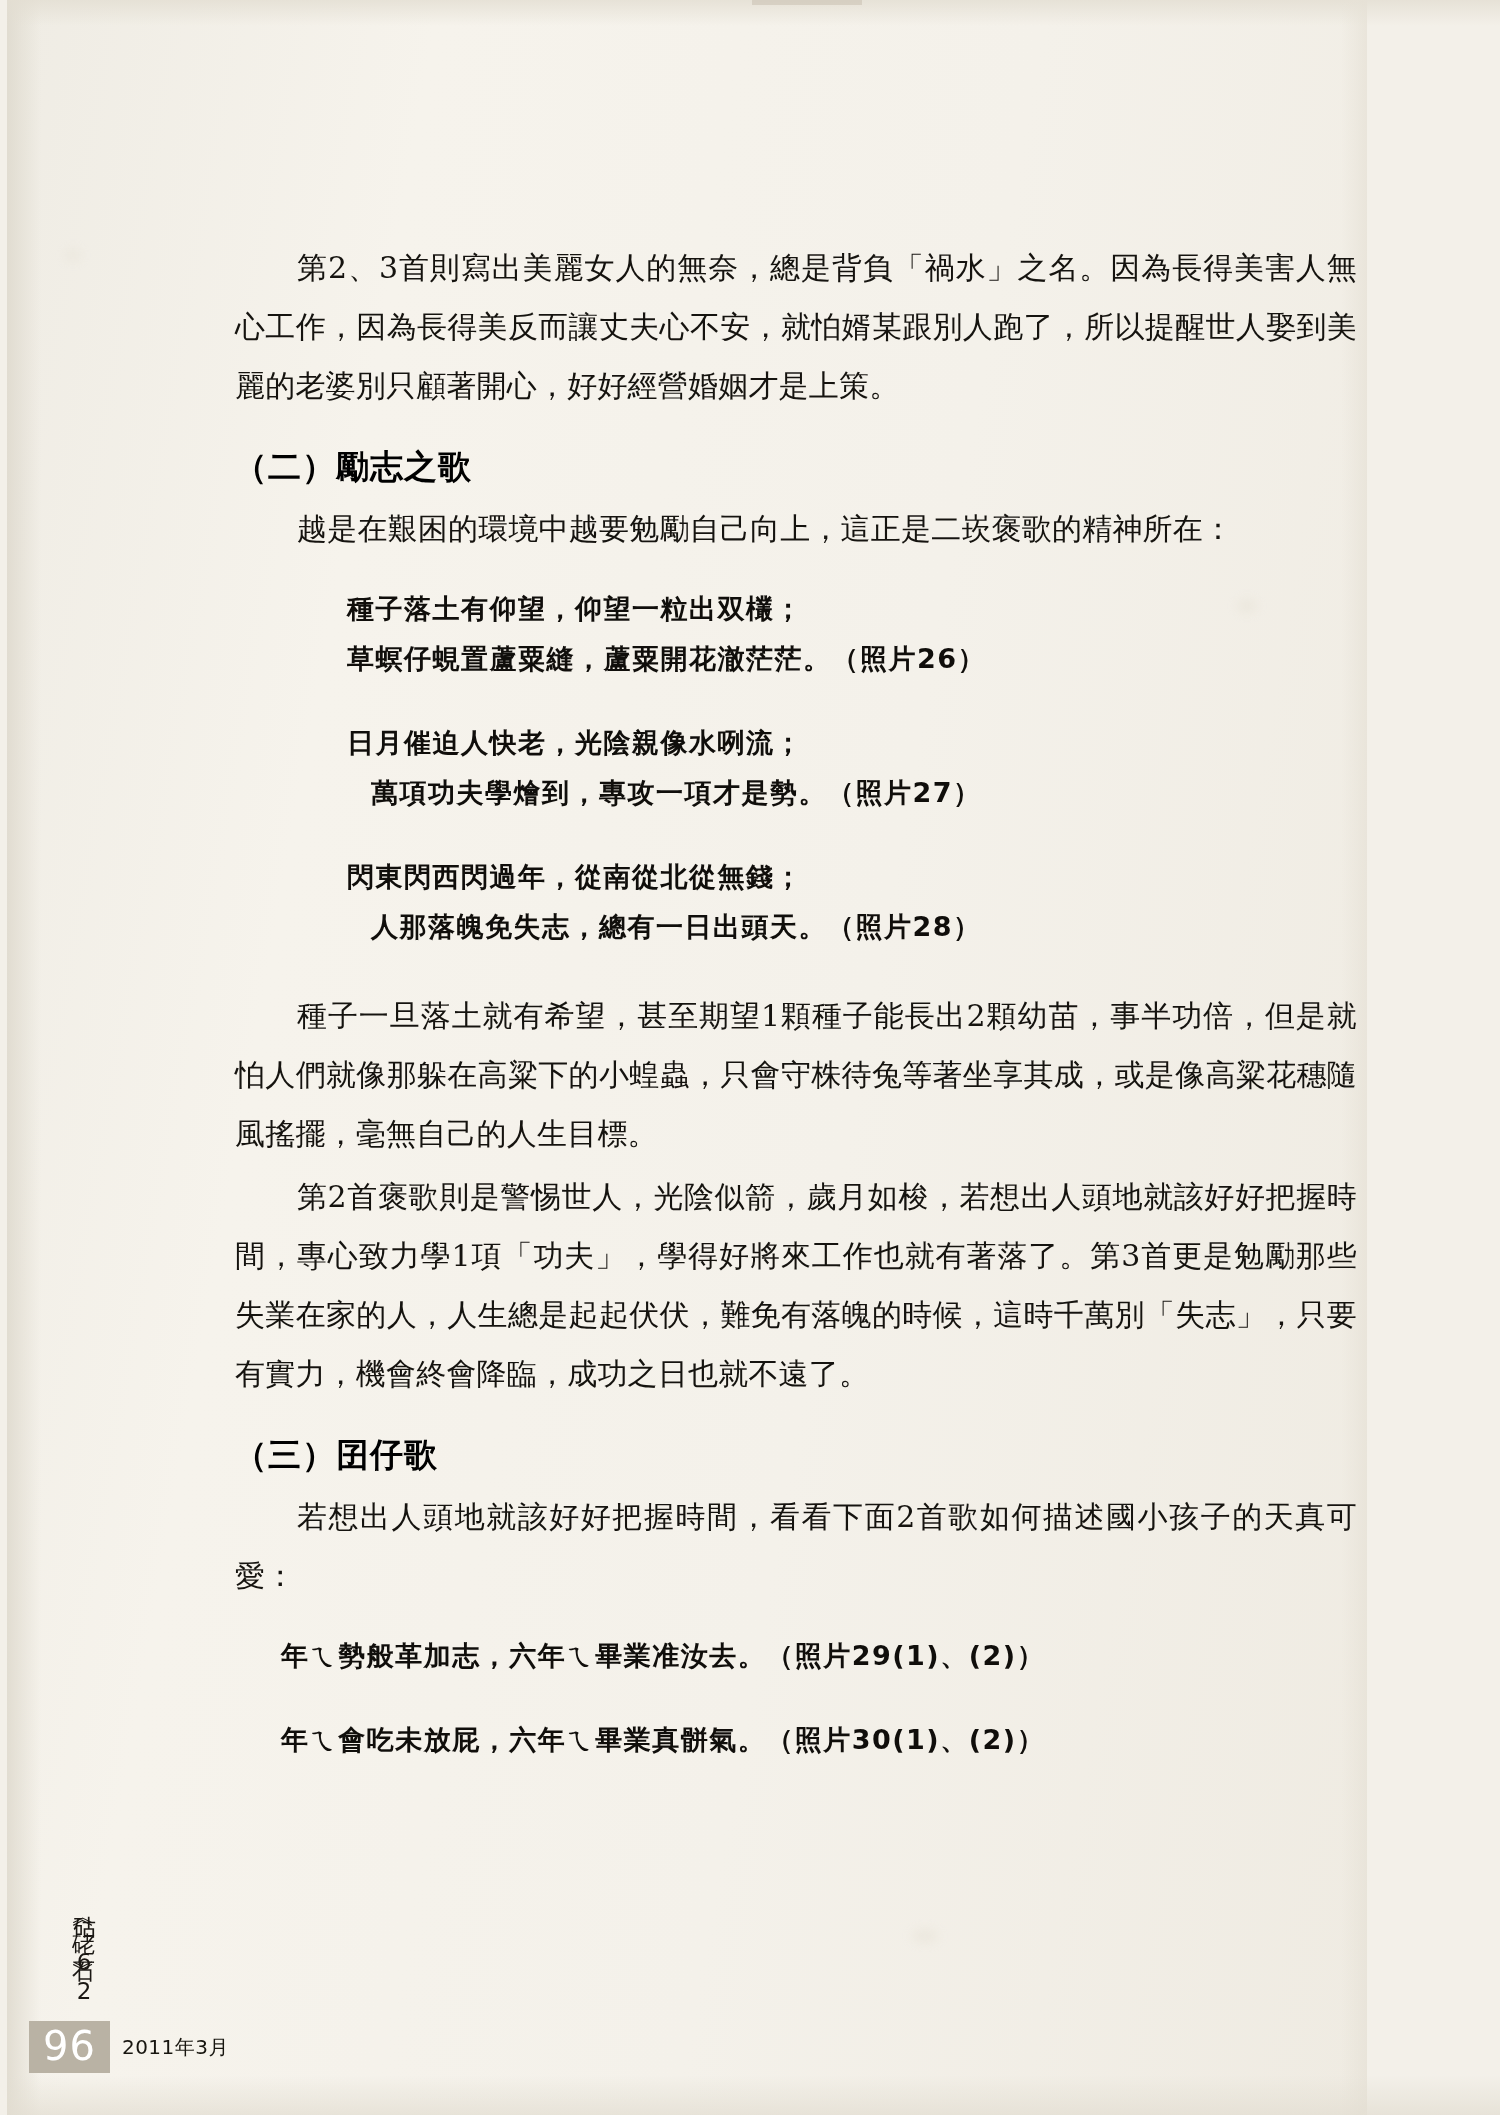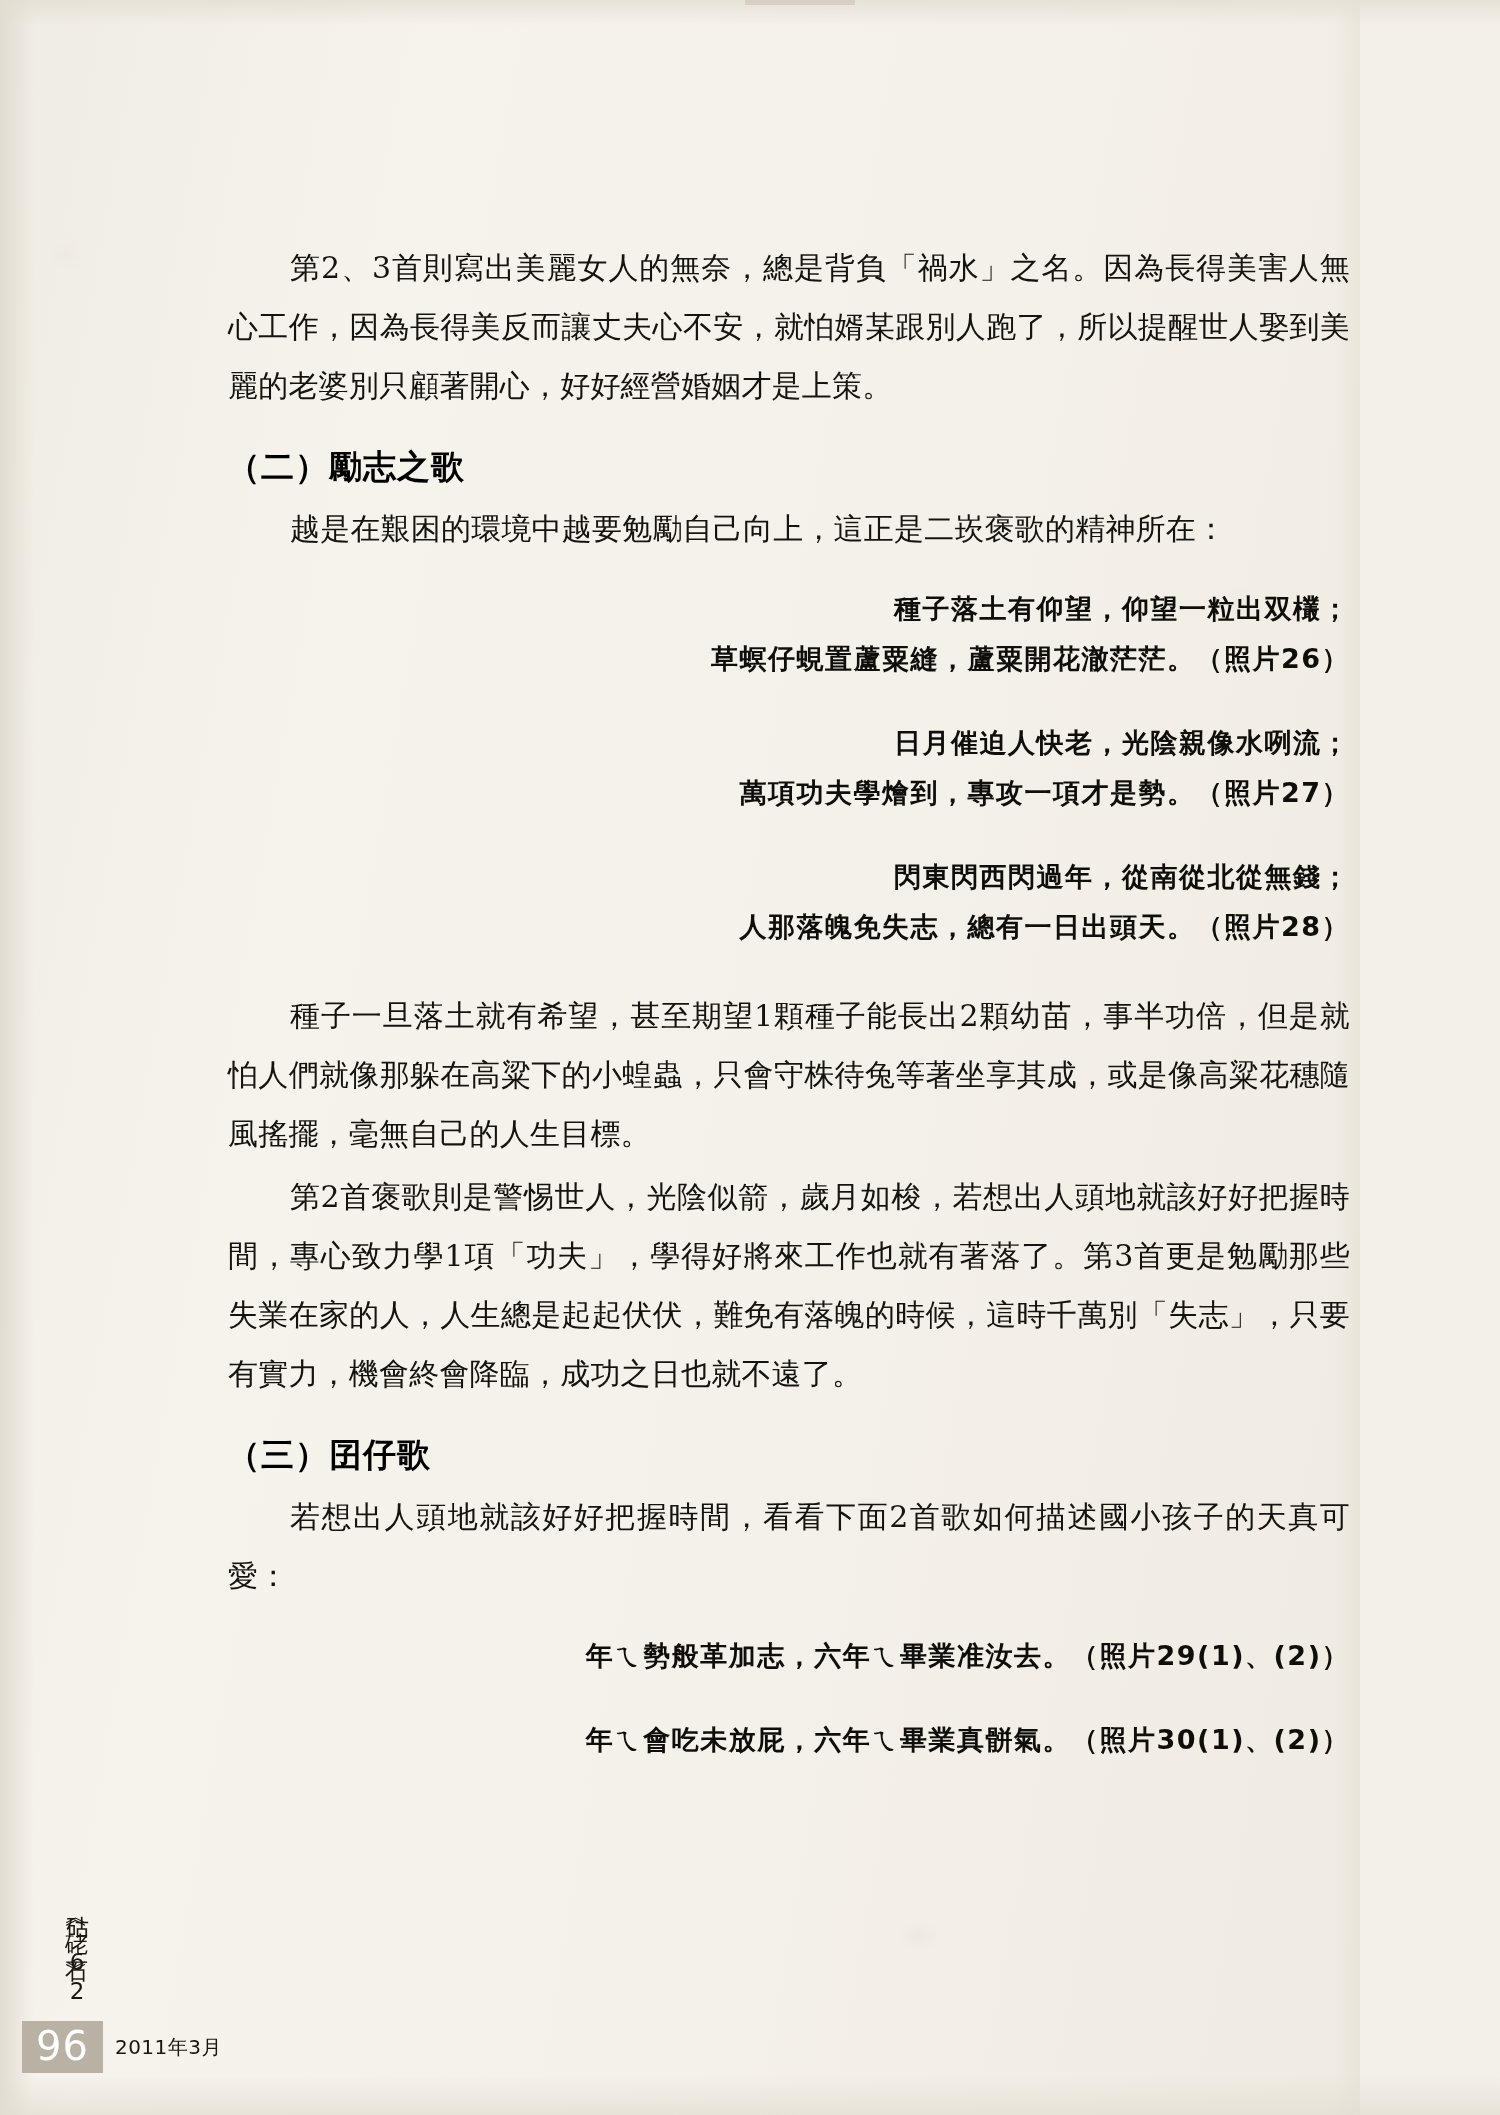--- a/index.html
+++ b/index.html
@@ -9,21 +9,21 @@
   body {
     width: 1500px;
     height: 2115px;
     background: #f3f0e9;
     font-family: "DejaVu Serif", "Liberation Serif", serif;
     overflow: hidden;
     position: relative;
   }
   .page {
     position: absolute;
-    left: 0; top: 0;
+    left: 7px; top: 0;
     width: 1360px;
     height: 2115px;
     background: linear-gradient(100deg, #efece4 0%, #f6f3ec 25%, #f4f1ea 60%, #efebe2 100%);
     border-radius: 8px;
   }
   
   .edge-left {
     position: absolute;
     left: 0; top: 0;
     width: 34px; height: 2115px;
@@ -83,21 +83,20 @@
     margin: 26px 0 6px -1px;
     font-size: 33px;
     line-height: 52px;
     font-weight: bold;
     color: #000;
     letter-spacing: 1px;
     font-family: "DejaVu Sans", "Liberation Sans", sans-serif;
   }
   .verse-block {
     margin: 26px 0 0 0;
-    text-align: right;
   }
   .verse {
     margin: 0 0 34px 0;
     padding-left: 112px;
   }
   .verse:last-child { margin-bottom: 0; }
   .verse .line {
     font-size: 27px;
     line-height: 50px;
     color: #100e0b;

